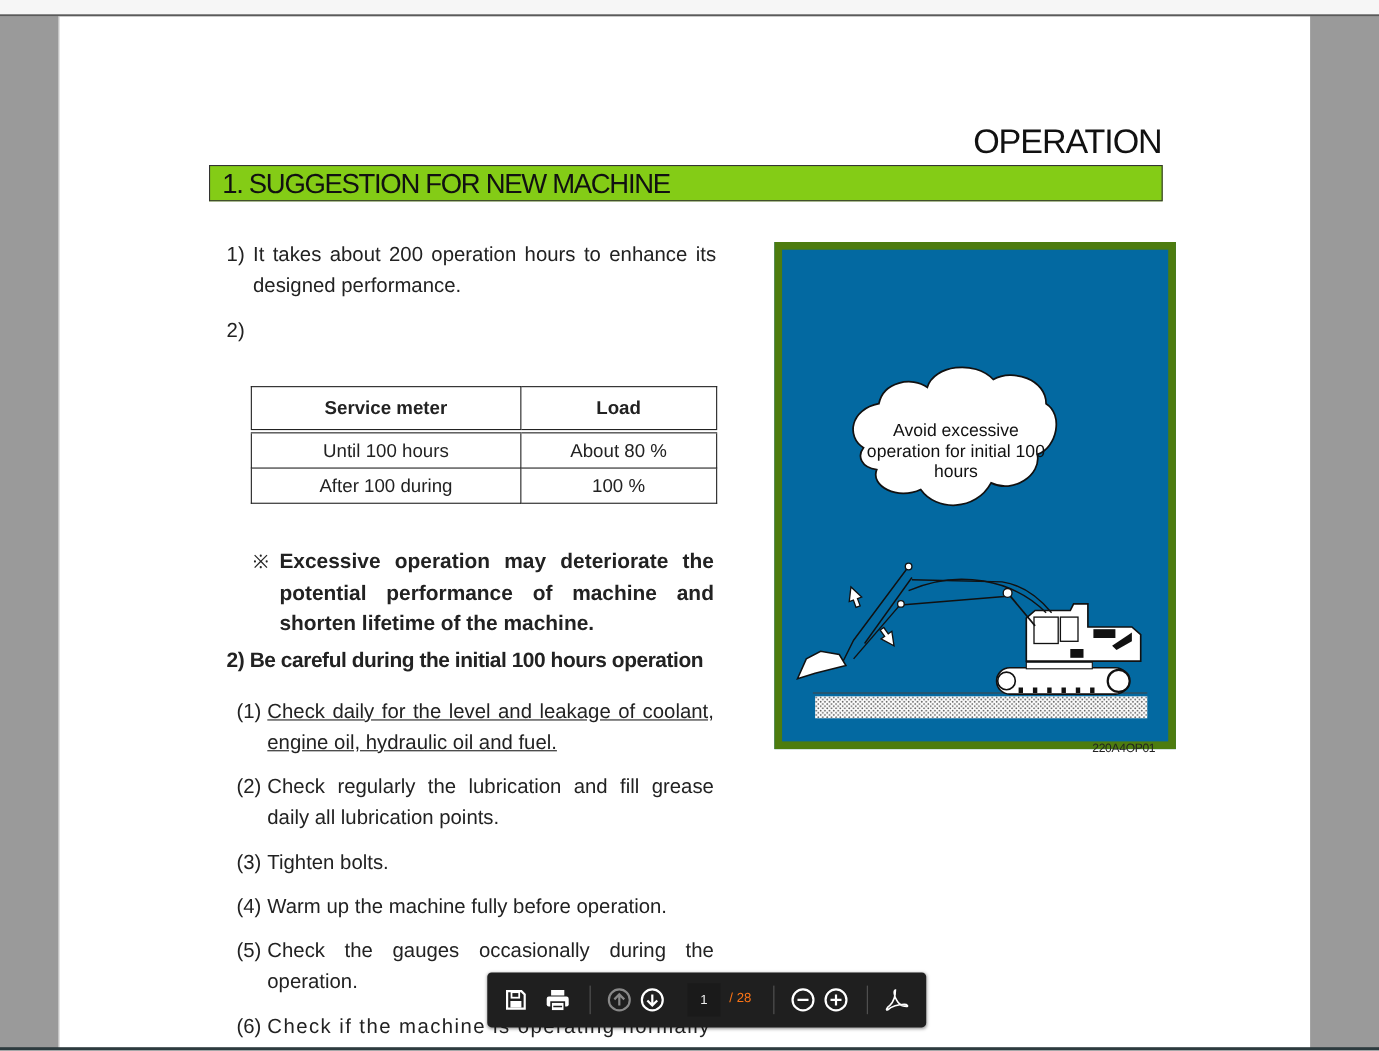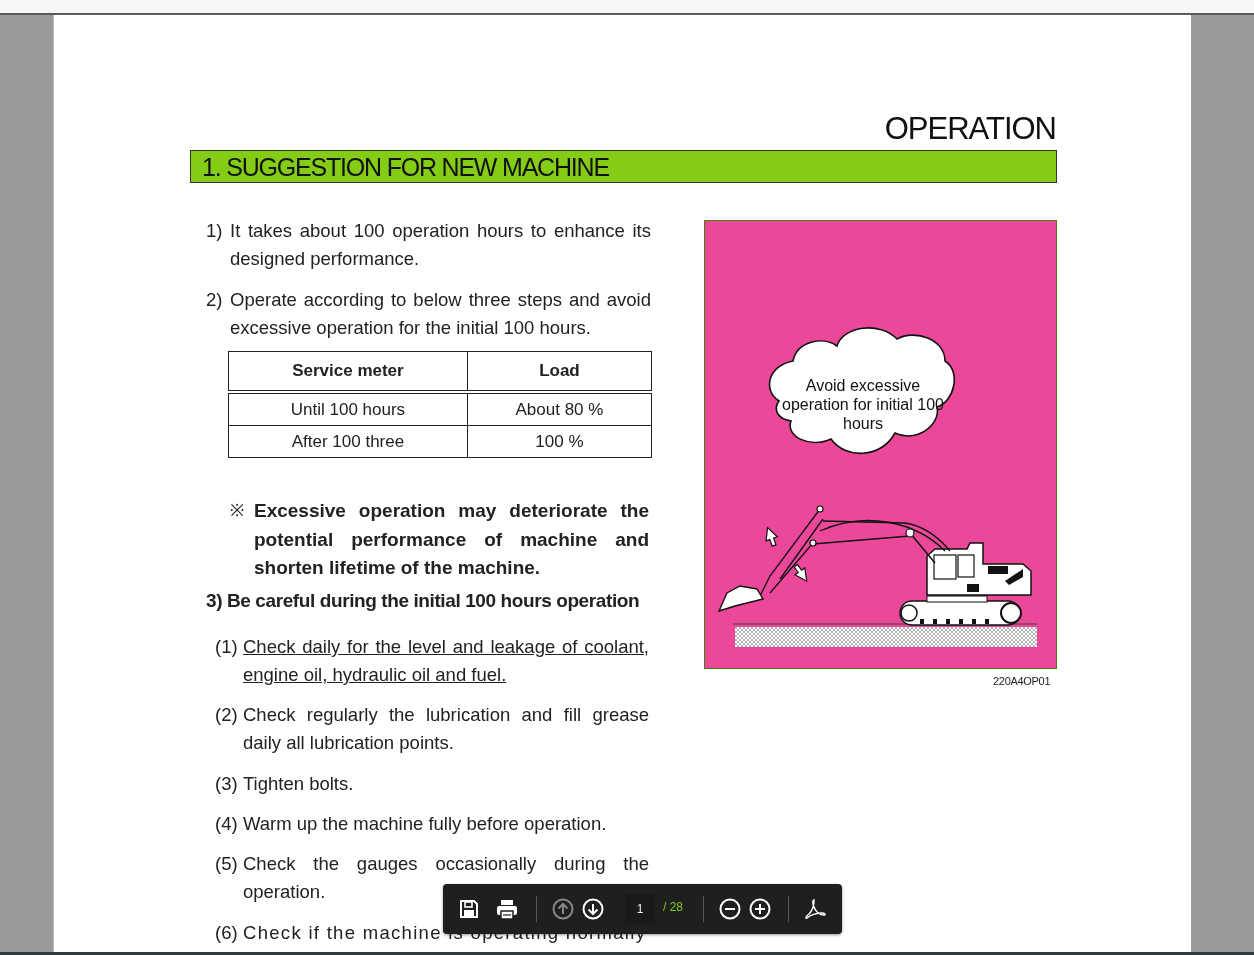--- a/index.html
+++ b/index.html
@@ -14,76 +14,75 @@
   .para { position:absolute; font-size:18.5px; line-height:28px; color:#222; }
   .num { position:absolute; left:0; top:0; }
   .txt { position:absolute; text-align:justify; text-align-last:left; }
   table.load { position:absolute; left:174px; top:336px; width:424px; border-collapse:collapse; font-size:17px; color:#222; }
   table.load td, table.load th { border:1px solid #222; text-align:center; font-weight:normal; height:31px; padding:0; }
   table.load th { height:38px; border-bottom:4px double #222;font-weight:bold; }
   .note { position:absolute; left:176px; top:482px; width:420px; font-size:19px; font-weight:bold; line-height:28.5px; color:#222; }
   .note .mark { position:absolute; left:0; top:0; font-weight:normal; font-size:17px; }
   .note .ntxt { position:absolute; left:24px; width:395px; text-align:justify; text-align-last:left; }
   .sub3 { position:absolute; left:152px; top:575px; font-size:19px; font-weight:bold; letter-spacing:-0.4px; color:#222; }
-  .figure { position:absolute; left:650px; top:205px; width:351px; height:447px; border:1px solid #4d7c0f; background:#ec4899; }
+  .figure { position:absolute; left:650px; top:205px; width:351px; height:447px; border:7px solid #4d7c0f; background:#0369a1; }
   .cloud-text { position:absolute; left:70px; top:155px; width:176px; text-align:center; font-size:16px; line-height:19px; color:#111; }
   .fig-code { position:absolute; left:939px; top:660px; font-size:11px; color:#222; letter-spacing:-0.3px; }
   .toolbar { position:absolute; left:443px; top:884px; width:399px; height:50px; background:#1f1f1f; border-radius:4px; box-shadow:0 1px 3px rgba(0,0,0,0.4); }
   .tb-btn { position:absolute; top:10px; width:30px; height:30px; display:flex; align-items:center; justify-content:center; cursor:pointer; }
   .tb-sep { position:absolute; top:12px; width:1px; height:26px; background:#555; }
   .page-input { position:absolute; left:182px; top:10px; width:30px; height:30px; background:#1a1a1a; color:#eee; font-size:12px; border:none; text-align:center; font-family:"Liberation Sans", sans-serif; padding:0; }
-  .page-total { position:absolute; left:220px; top:16px; color:#84cc16; font-size:12px; }
+  .page-total { position:absolute; left:220px; top:16px; color:#f97316; font-size:12px; }
 </style>
 </head>
 <body>
 
 <div class="topbar"></div>
 
 <div class="viewer">
   <div class="page">
 
     <div class="chapter-title">OPERATION</div>
 
     <div class="section-bar">
       <span>1. SUGGESTION FOR NEW MACHINE</span>
     </div>
 
     <div class="para" style="left:152px; top:202px; width:445px; height:60px;">
       <span class="num">1)</span>
-      <span class="txt" style="left:24px; width:421px;">It takes about 100 operation hours to enhance its designed performance.</span>
+      <span class="txt" style="left:24px; width:421px;">It takes about 200 operation hours to enhance its designed performance.</span>
     </div>
 
     <div class="para" style="left:152px; top:271px; width:445px; height:60px;">
       <span class="num">2)</span>
-      <span class="txt" style="left:24px; width:421px;">Operate according to below three steps and avoid excessive operation for the initial 100 hours.</span>
     </div>
 
     <table class="load">
       <tbody>
           <tr>
         <th>Service meter</th>
         <th>Load</th>
       </tr>
       <tr>
         <td>Until 100 hours</td>
         <td>About 80 %</td>
       </tr>
       <tr>
-        <td>After 100 three</td>
+        <td>After 100 during</td>
         <td>100 %</td>
       </tr>
     </tbody>
       </table>
 
     <div class="note">
       <span class="mark">※</span>
       <span class="ntxt">Excessive operation may deteriorate the potential performance of machine and shorten lifetime of the machine.</span>
     </div>
 
-    <div class="sub3">3) Be careful during the initial 100 hours operation</div>
+    <div class="sub3">2) Be careful during the initial 100 hours operation</div>
 
     <div class="para" style="left:161px; top:618px; width:436px; height:60px;">
       <span class="num">(1)</span>
       <span class="txt" style="left:28px; width:406px;text-decoration:underline;">Check daily for the level and leakage of coolant, engine oil, hydraulic oil and fuel.</span>
     </div>
     <div class="para" style="left:161px; top:686px; width:436px; height:60px;">
       <span class="num">(2)</span>
       <span class="txt" style="left:28px; width:406px;">Check regularly the lubrication and fill grease daily all lubrication points.</span>
     </div>
     <div class="para" style="left:161px; top:755px; width:436px; height:30px;">

